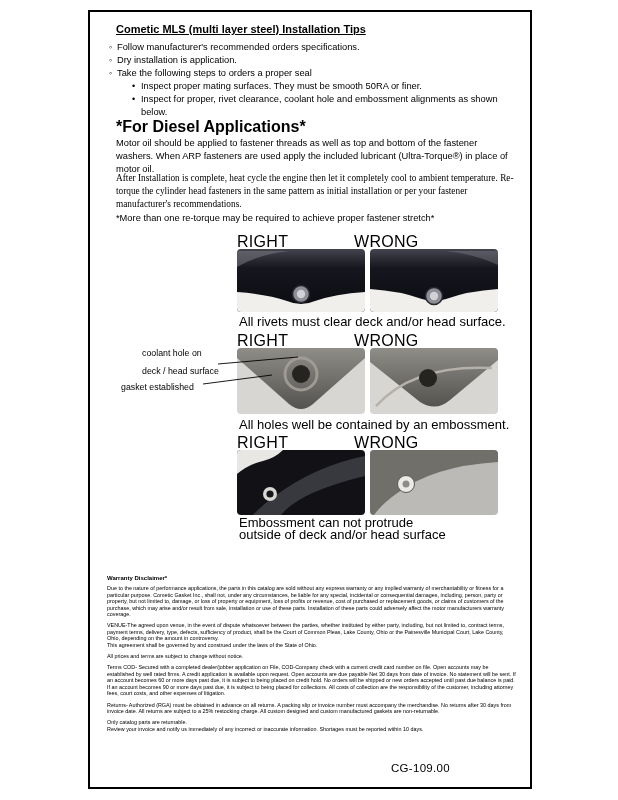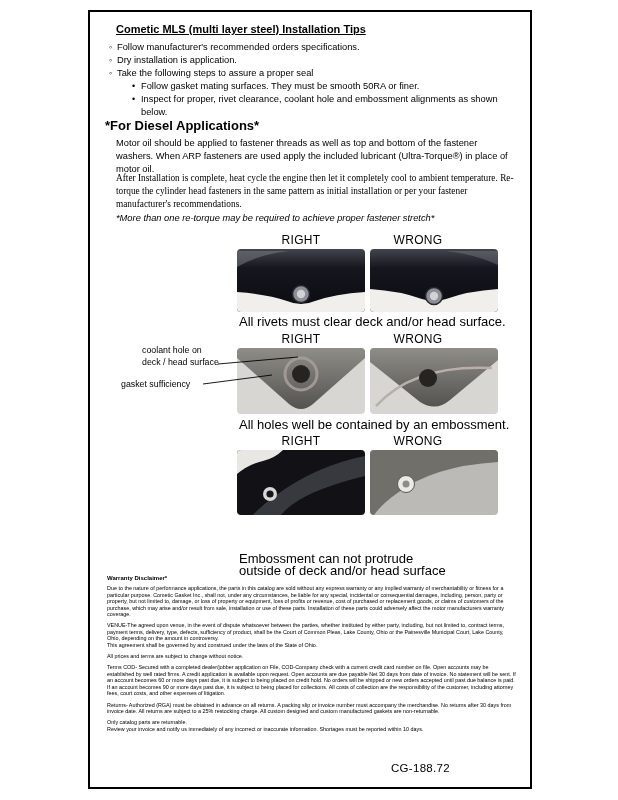--- a/index.html
+++ b/index.html
@@ -11,34 +11,34 @@
   .abs   { position:absolute; }
 
   .title { left:26px; top:11px; font-size:11px; font-weight:bold; text-decoration:underline; }
 
   .tips  { left:19px; top:29px; list-style:none; font-size:9.3px; line-height:13px; width:400px; }
   .tips li { position:relative; padding-left:8px; }
   .tips li.sub { padding-left:32px; }
   .mk    { position:absolute; left:0; top:0; font-size:9px; }
   .tips li.sub .mk { left:23px; }
 
-  .diesel-head { left:15px; top:106px; font-size:13px; font-weight:bold;text-align:right; }
+  .diesel-head { left:26px; top:106px; font-size:16px; font-weight:bold;text-align:right; }
   .para  { left:26px; width:398px; font-size:9.3px; line-height:13px; }
-  .p1 { top:125px; } .p2 { top:160px;font-family:Liberation Serif, serif; } .note { top:200px;font-style:italic; }
-
-  .dlabel { width:128px; text-align:center; font-size:12px; letter-spacing:0.3px; }
+  .p1 { top:125px; } .p2 { top:160px;font-family:Liberation Serif, serif; } .note { top:200px; }
+
+  .dlabel { width:128px; text-align:left; font-size:16px; letter-spacing:0.3px; }
   .r1 { top:221px; } .r2 { top:320px; } .r3 { top:422px; }
   .cl { left:147px; } .cr { left:264px; }
 
   .dimg { display:block; }
 
   .caption { left:149px; font-size:13px; line-height:11.5px; }
-  .cap1 { top:304px; } .cap2 { top:407px; } .cap3 { top:505px; width:215px;margin-top:36px; }
-
-  .ann { font-size:8.8px; line-height:12px; white-space:pre-line; }
+  .cap1 { top:304px; } .cap2 { top:407px; } .cap3 { top:505px; width:215px; }
+
+  .ann { font-size:8.8px; line-height:18px; white-space:pre-line; }
   .ann1 { left:52px; top:332px; width:100px; }
   .ann2 { left:31px; top:366px; width:100px; }
   .annlines { pointer-events:none; }
 
   .warranty { left:17px; top:563px; width:409px; font-size:5.4px; line-height:6.4px; }
   .warranty .wh { font-size:6px; font-weight:bold; margin-bottom:4px; }
   .warranty p { margin:0 0 5px 0; white-space:pre-line; }
 
   .footer { left:301px; top:750px; font-size:11.5px; letter-spacing:0.3px; }
 </style>
@@ -54,25 +54,25 @@
       <li>
         <span class="mk">◦</span>
         <span>Follow manufacturer's recommended orders specifications.</span>
       </li>
       <li>
         <span class="mk">◦</span>
         <span>Dry installation is application.</span>
       </li>
       <li>
         <span class="mk">◦</span>
-        <span>Take the following steps to assure a proper seal</span>
+        <span>Take the following steps to orders a proper seal</span>
       </li>
       <li class="sub">
         <span class="mk">•</span>
-        <span>Follow gasket mating surfaces.  They must be smooth 50RA or finer.</span>
+        <span>Inspect proper mating surfaces.  They must be smooth 50RA or finer.</span>
       </li>
       <li class="sub">
         <span class="mk">•</span>
         <span>Inspect for proper, rivet clearance, coolant hole and embossment alignments as shown below.</span>
       </li>
     </ul>
 
     <h2 class="abs diesel-head">*For Diesel Applications*</h2>
     <p class="abs para p1">Motor oil should be applied to fastener threads as well as top and bottom of the fastener washers. When ARP fasteners are used apply the included lubricant (Ultra-Torque®) in place of motor oil.</p>
     <p class="abs para p2">After Installation is complete, heat cycle the engine then let it completely cool to ambient temperature. Re-torque the cylinder head fasteners in the same pattern as initial installation or per your fastener manufacturer's recommendations.</p>
@@ -157,21 +157,21 @@
       <g clip-path="url(#cpD)">
         <rect width="128" height="66" fill="#d8d6d2"></rect>
         <path d="M0,0 H128 V12 L80,52 Q66,64 50,54 L0,14 Z" fill="url(#gD)"></path>
         <path d="M6,58 Q44,16 122,20" fill="none" stroke="#b5b1aa" stroke-width="2.5"></path>
         <circle cx="58" cy="30" r="9" fill="#262420"></circle>
       </g>
     </svg>
 
     <div class="abs ann ann1">coolant hole on
 deck / head surface</div>
-    <div class="abs ann ann2">gasket sufficiency</div>
+    <div class="abs ann ann2">gasket established</div>
 
     <svg class="abs annlines" style="left:0; top:330px;" width="444" height="60">
       <line x1="128" y1="22" x2="208" y2="15" stroke="#000" stroke-width="0.9"></line>
       <line x1="113" y1="42" x2="182" y2="33" stroke="#000" stroke-width="0.9"></line>
     </svg>
 
     <p class="abs caption cap2">All holes well be contained by an embossment.</p>
 
     <div class="abs dlabel r3 cl">RIGHT</div>
     <div class="abs dlabel r3 cr">WRONG</div>
@@ -212,16 +212,16 @@
       <p>Due to the nature of performance applications, the parts in this catalog are sold without any express warranty or any implied warranty of merchantability or fitness for a particular purpose.  Cometic Gasket Inc., shall not, under any circumstances, be liable for any special, incidental or consequential damages, including, person, party or property, but not limited to, damage, or loss of property or equipment, loss of profits or revenue, cost of purchased or replacement goods, or claims of customers of the purchase, which may arise and/or result from sale, installation or use of these parts.  Installation of these parts could adversely affect the motor manufacturers warranty coverage.</p>
       <p>VENUE-The agreed upon venue, in the event of dispute whatsoever between the parties, whether instituted by either party, including, but not limited to, contract terms, payment terms, delivery, type, defects, sufficiency of product, shall be the Court of Common Pleas, Lake County, Ohio or the Painesville Municipal Court, Lake County, Ohio, depending on the amount in controversy.
 This agreement shall be governed by and construed under the laws of the State of Ohio.</p>
       <p>All prices and terms are subject to change without notice.</p>
       <p>Terms COD- Secured with a completed dealer/jobber application on File, COD-Company check with a current credit card number on file.  Open accounts may be established by well rated firms.  A credit application is available upon request.  Open accounts are due payable Net 30 days from date of invoice.  No statement will be sent.  If an account becomes 60 or more days past due, it is subject to being placed on credit hold.  No orders will be shipped or new orders accepted until past due balance is paid.  If an account becomes 90 or more days past due, it is subject to being placed for collections.  All costs of collection are the responsibility of the customer, including attorney fees, court costs, and other expenses of litigation.</p>
       <p>Returns- Authorized (RGA) must be obtained in advance on all returns.  A packing slip or invoice number must accompany the merchandise.  No returns after 30 days from invoice date.  All returns are subject to a 25% restocking charge.  All custom designed and custom manufactured gaskets are non-returnable.</p>
       <p>Only catalog parts are returnable.
 Review your invoice and notify us immediately of any incorrect or inaccurate information.  Shortages must be reported within 10 days.</p>
     </div>
 
-    <div class="abs footer">CG-188.72</div>
+    <div class="abs footer">CG-109.00</div>
 
   </div>
 </div>
 
 </body></html>

